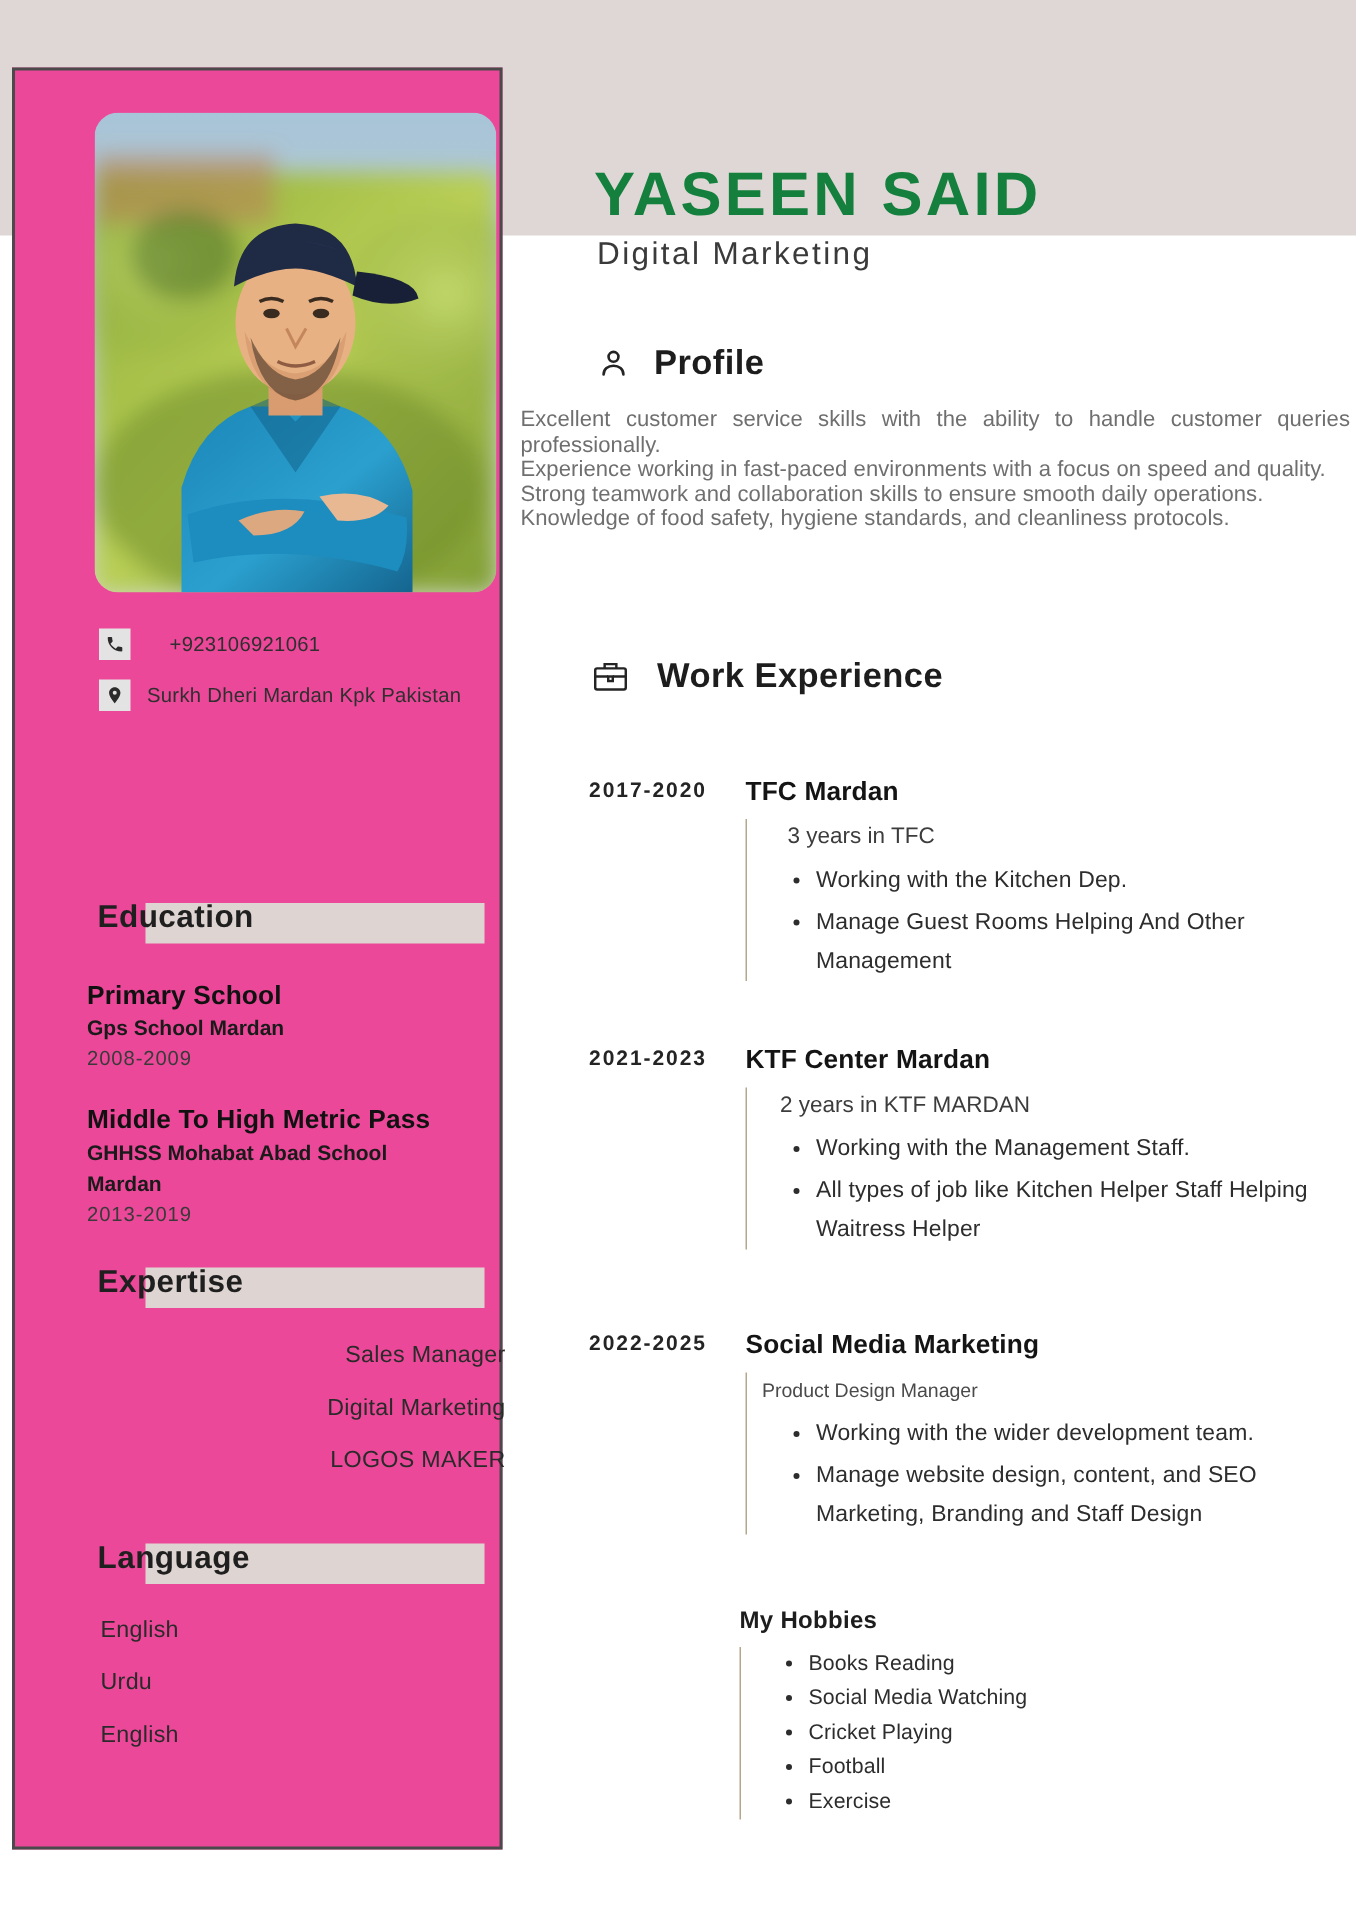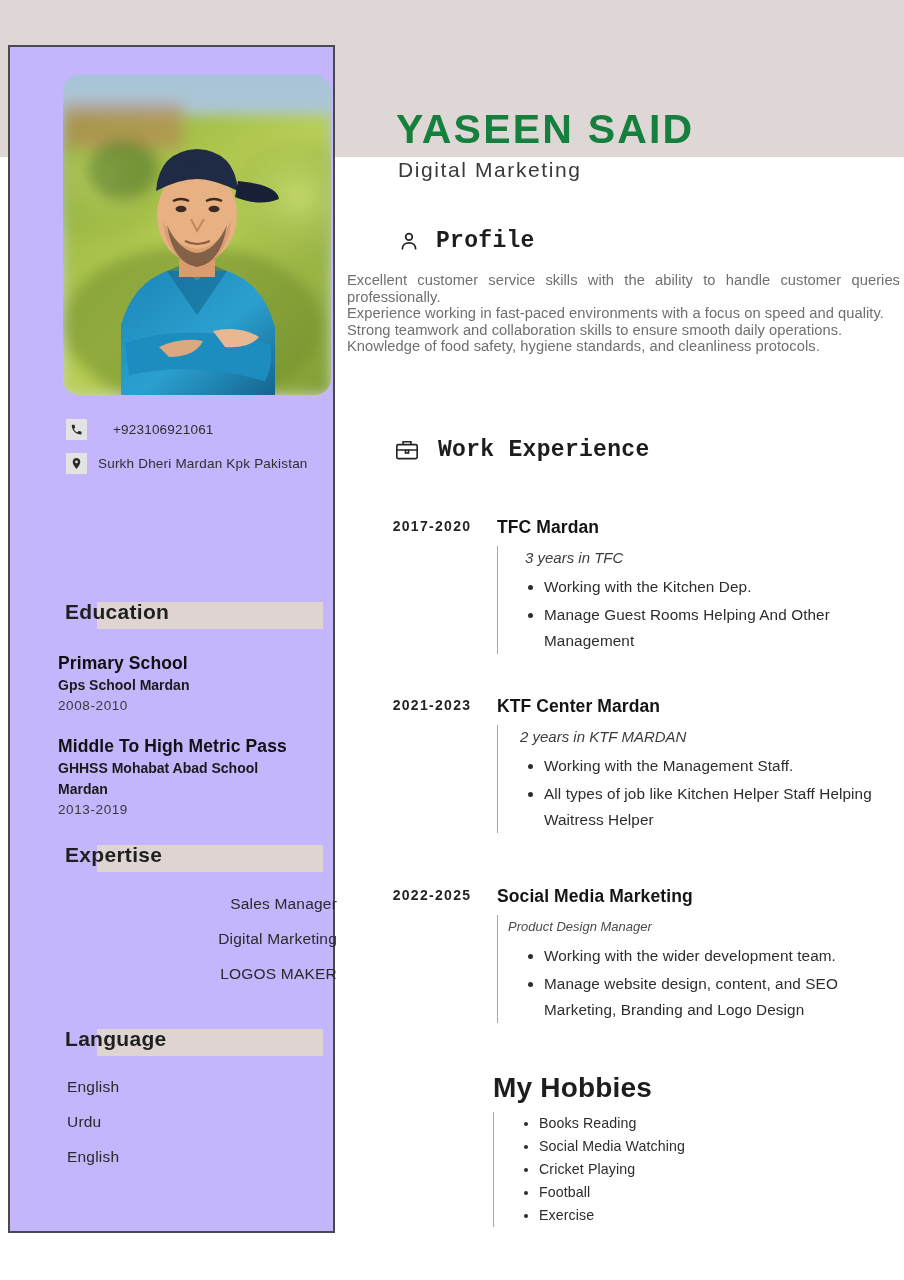--- a/index.html
+++ b/index.html
@@ -21,21 +21,21 @@
     left: 0; top: 0;
     width: 904px; height: 157px;
     background: #dfd7d5;
   }
 
   
   .sidebar-box {
     position: absolute;
     left: 8px; top: 45px;
     width: 327px; height: 1188px;
-    background: #c4b5fd;
+    background: #ec4899;
     border: 2px solid #4a4a4a;
   }
 
   .photo-wrap {
     position: absolute;
     left: 53px; top: 28px;
     width: 268px; height: 320px;
     border-radius: 16px;
     overflow: hidden;
   }
@@ -140,21 +140,20 @@
   .sec-head {
     position: absolute;
     display: flex; align-items: center;
   }
   .sec-head .ico { flex: none; color: #242424; display: flex; }
   .sec-head .ico svg { display: block; }
   .sec-head .label {
     font-size: 23px; font-weight: bold;
     color: #1d1d1d;
     letter-spacing: .3px;
-    font-family: Liberation Mono, monospace;
   }
 
   .profile-text {
     position: absolute;
     left: 347px; top: 272px;
     width: 553px;
     font-size: 14.7px;
     line-height: 16.6px;
     color: #6f6f6f;
     text-align: justify;
@@ -183,39 +182,38 @@
   .job .detail {
     position: relative;
     margin-top: 8px;
     border-left: 1.5px solid #b5a68c;
     padding-left: 0;
   }
   .job .summary {
     font-size: 15px; color: #3c3c3c;
     padding-left: 27px;
     line-height: 24px;
-    font-style: italic;
   }
   .job .summary.small {
     font-size: 13px; color: #4a4a4a;
     padding-left: 10px;
   }
   .job ul { margin: 4px 0 0 0; padding-left: 46px; }
   .job ul li {
     font-size: 15.3px; color: #2d2d2d;
     line-height: 26px;
     margin-bottom: 2px;
     letter-spacing: .1px;
   }
   .job ul li::marker { color: #2d2d2d; }
 
   
   .hobbies { position: absolute; left: 493px; top: 1072px; width: 400px; }
   .hobbies .h-title {
-    font-size: 28px; font-weight: bold; color: #1d1d1d;
+    font-size: 16px; font-weight: bold; color: #1d1d1d;
     letter-spacing: .2px;
   }
   .hobbies .h-wrap {
     margin-top: 8px;
     border-left: 1.5px solid #b5a68c;
   }
   .hobbies ul { margin: 0; padding-left: 45px; }
   .hobbies ul li {
     font-size: 14.2px; color: #2d2d2d;
     line-height: 23px;
@@ -314,21 +312,21 @@
     </div>
 
     <div class="sb-block" style="top:555px;">
       <div class="sb-head">
         <span class="bar"></span>
         <span class="txt">Education</span>
       </div>
       <div class="edu-item" style="margin-top:23px;">
         <div class="edu-deg">Primary School</div>
         <div class="edu-school">Gps School Mardan</div>
-        <div class="edu-years">2008-2010</div>
+        <div class="edu-years">2008-2009</div>
       </div>
       <div class="edu-item" style="margin-top:19px;">
         <div class="edu-deg">Middle To High Metric Pass</div>
         <div class="edu-school" style="width:215px;">GHHSS Mohabat Abad School Mardan</div>
         <div class="edu-years">2013-2019</div>
       </div>
     </div>
 
     <div class="sb-block" style="top:798px;">
       <div class="sb-head">
@@ -417,21 +415,21 @@
   </div>
 
   <div class="job" style="top:885px;">
     <div class="date">2022-2025</div>
     <div class="body">
       <div class="company">Social Media Marketing</div>
       <div class="detail">
         <div class="summary small">Product Design Manager</div>
         <ul>
           <li>Working with the wider development team.</li>
-          <li>Manage website design, content, and SEO Marketing, Branding and Logo Design</li>
+          <li>Manage website design, content, and SEO Marketing, Branding and Staff Design</li>
         </ul>
       </div>
     </div>
   </div>
 
   <div class="hobbies">
     <div class="h-title">My Hobbies</div>
     <div class="h-wrap">
       <ul>
         <li>Books Reading</li>

